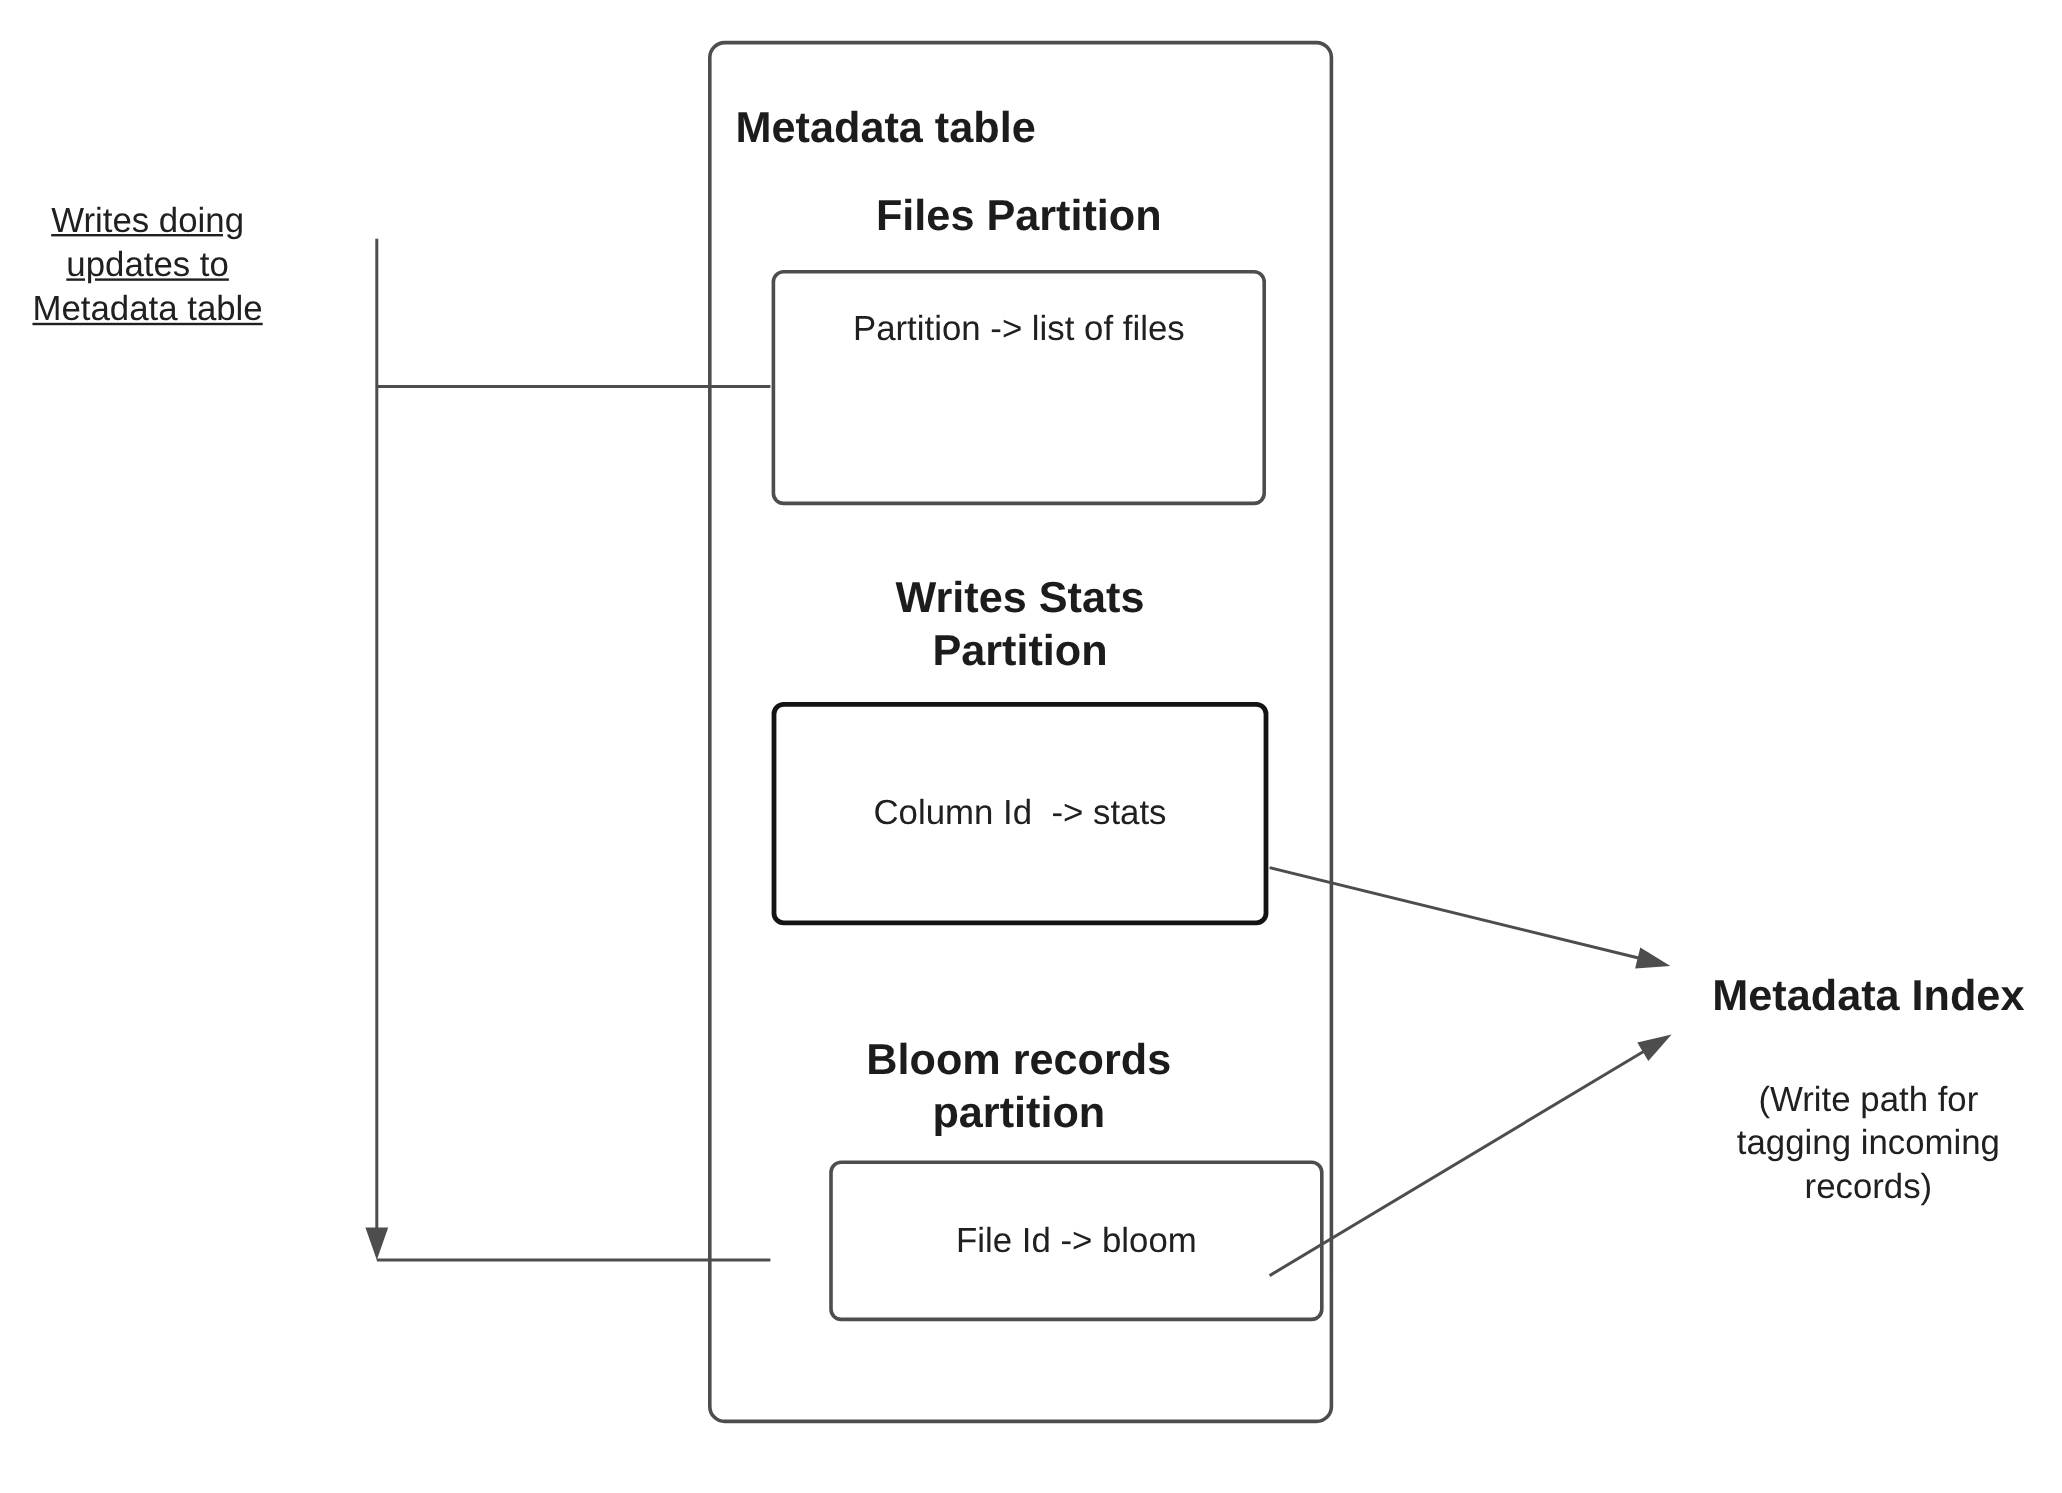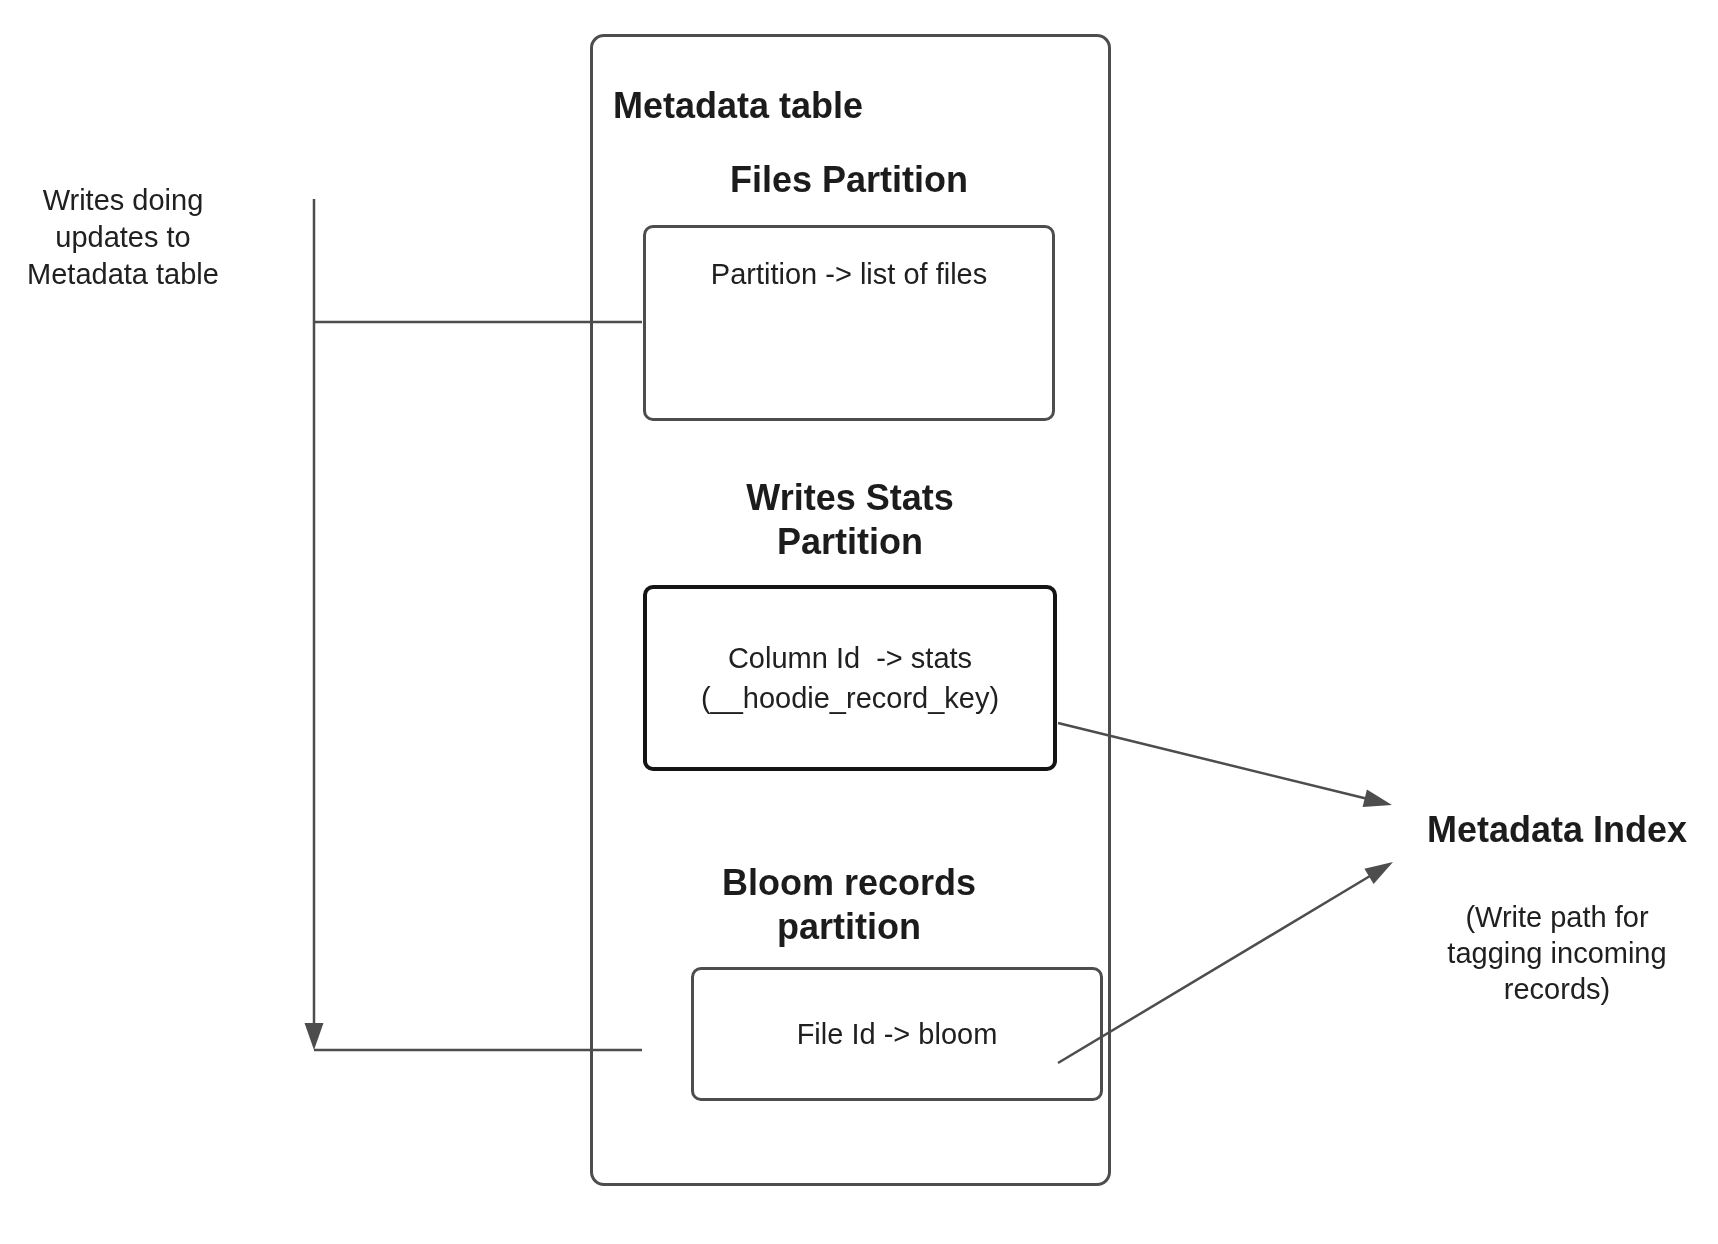--- a/index.html
+++ b/index.html
@@ -26,22 +26,23 @@
   .heading {
     font-size: 36px;
     font-weight: bold;
     line-height: 44px;
     color: #1c1c1c;
   }
   .center { text-align: center; }
 
   .writes-label {
     left: 18px;
-    top: 182px;
+    top: 166px;
     width: 210px;
+    text-decoration: underline;
   }
 
   .outer-box {
     left: 590px;
     top: 34px;
     width: 521px;
     height: 1152px;
     border: 3px solid #4d4d4d;
     border-radius: 14px;
     box-sizing: border-box;
@@ -158,21 +159,20 @@
     <span class="box-label body-text txt">Partition -&gt; list of files</span>
   </div>
 
   <div class="abs colstats-heading heading center">
     <span class="txt" style="display:block">Writes Stats</span>
     <span class="txt" style="display:block">Partition</span>
   </div>
   <div class="abs colstats-box">
     <div class="box-lines body-text">
       <span class="txt" style="display:block">Column Id  -&gt; stats</span>
-      <span class="txt" style="display:block">(__hoodie_record_key)</span>
     </div>
   </div>
 
   <div class="abs bloom-heading heading center">
     <span class="txt" style="display:block">Bloom records</span>
     <span class="txt" style="display:block">partition</span>
   </div>
   <div class="abs bloom-box">
     <span class="body-text txt">File Id -&gt; bloom</span>
   </div>

